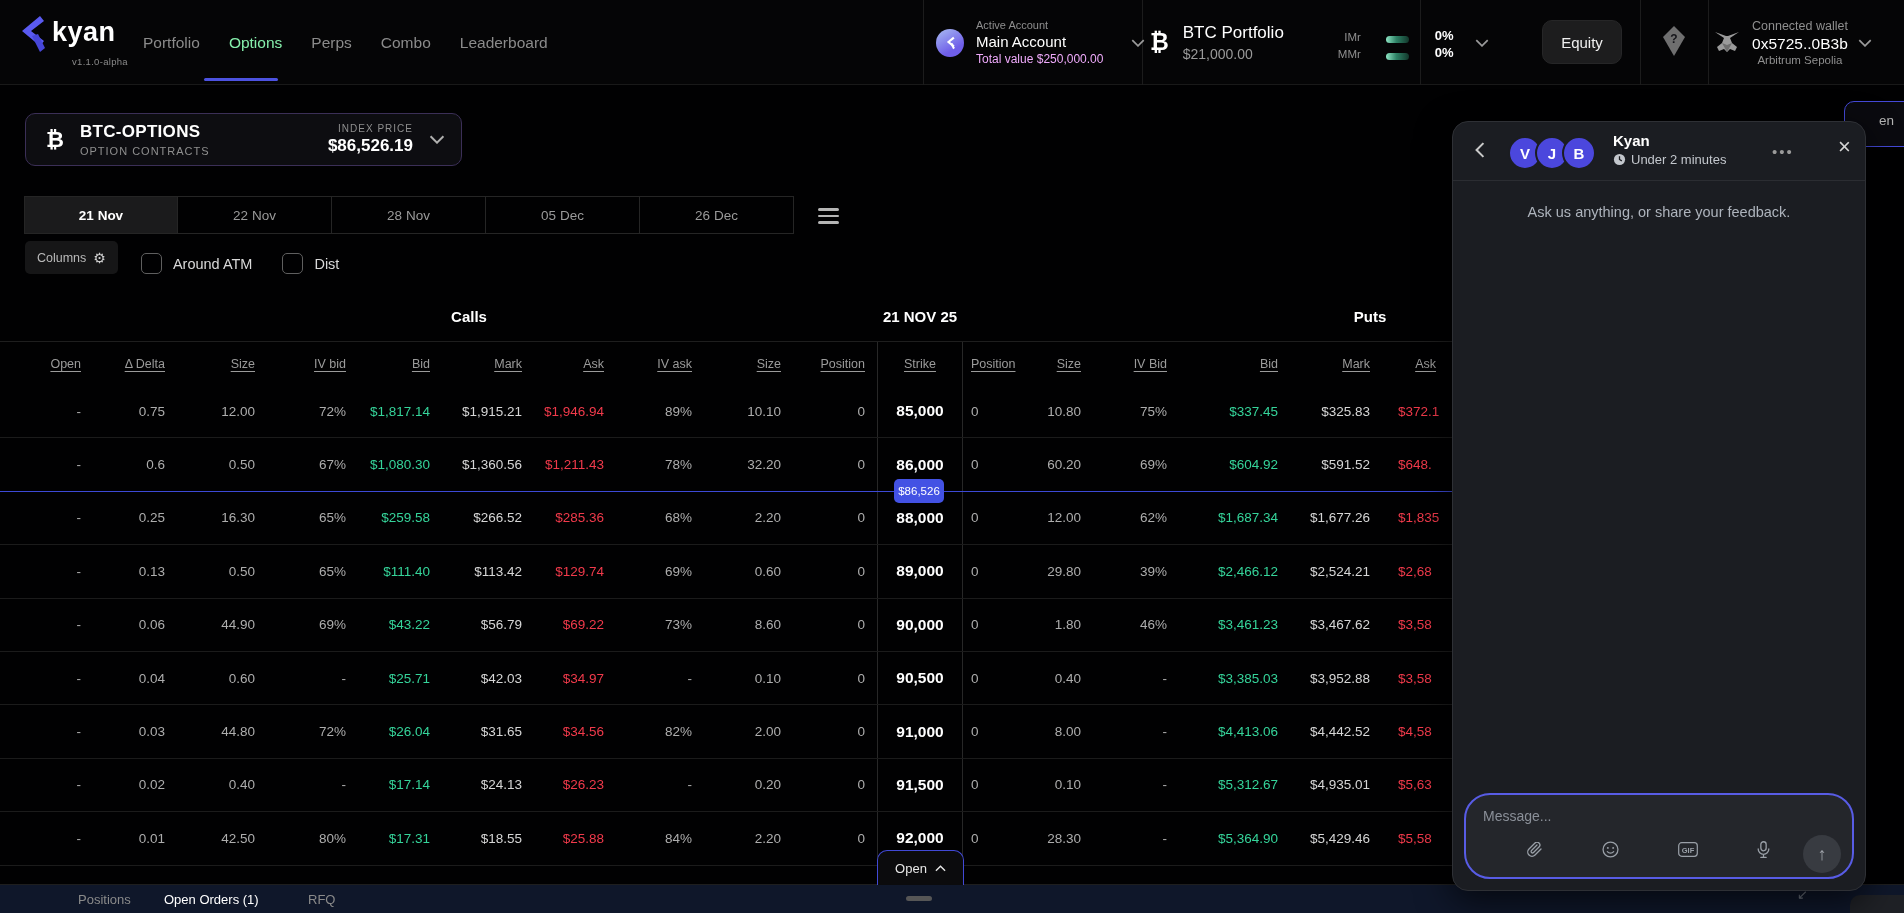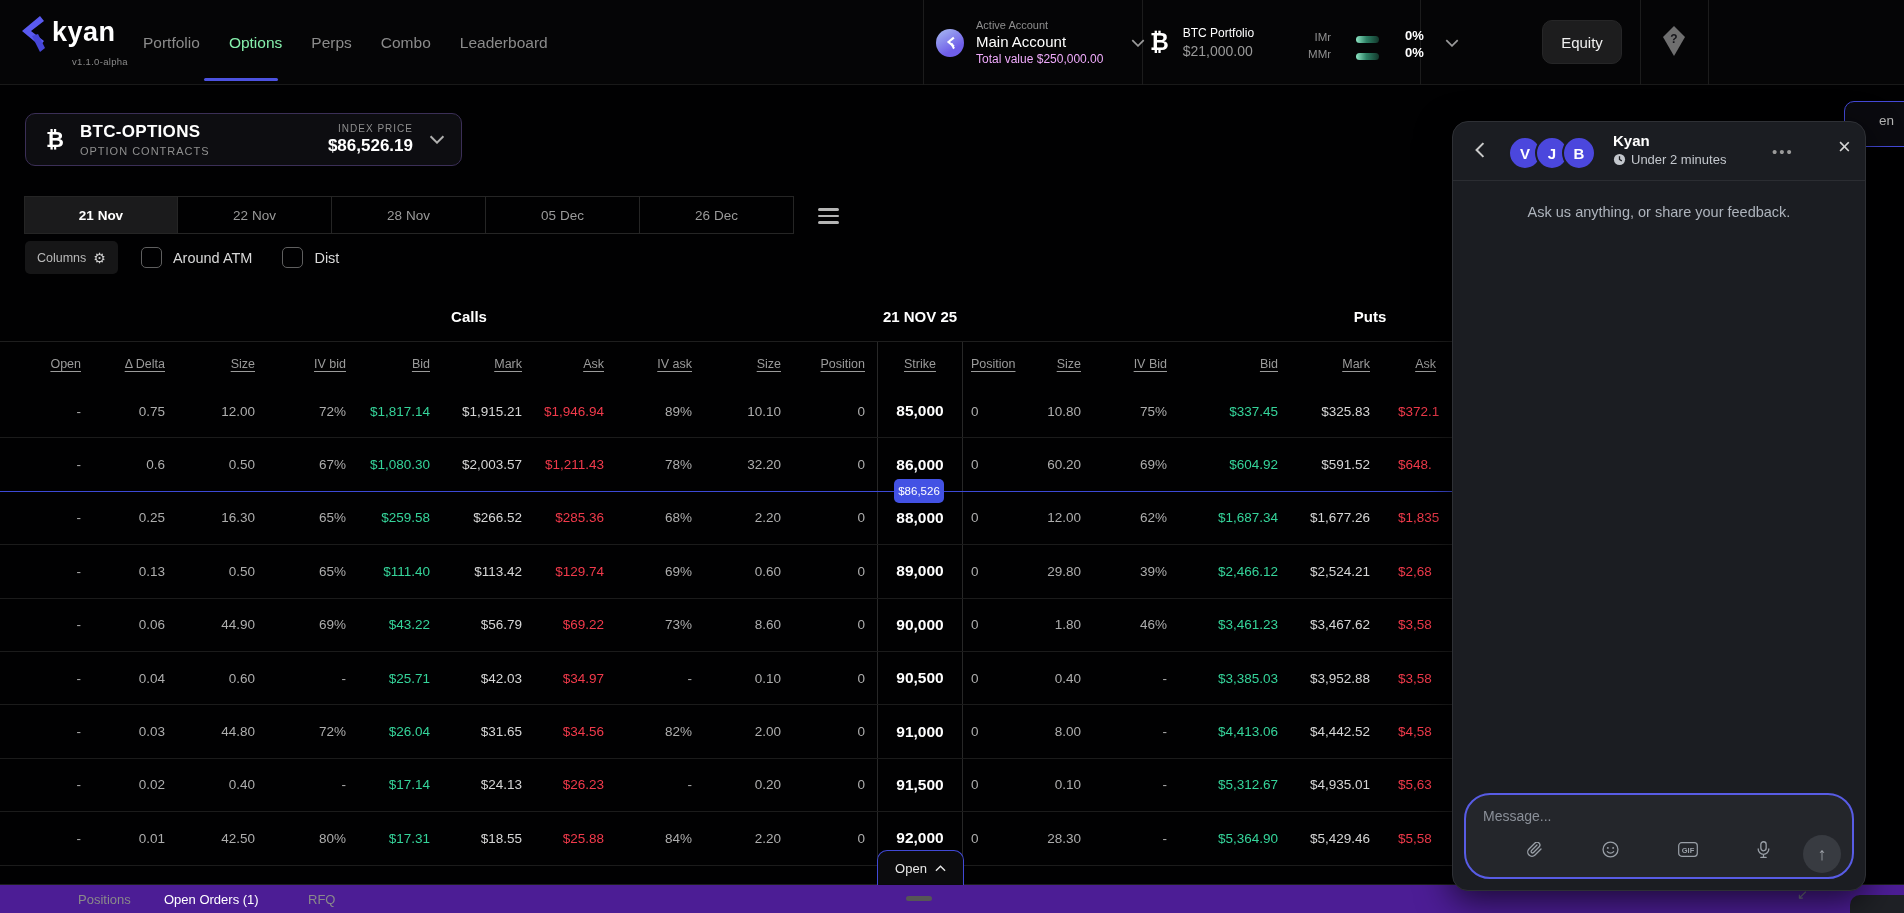--- a/index.html
+++ b/index.html
@@ -20,21 +20,21 @@
 
   .acct { position:absolute; left:936px; top:0; height:85px; display:flex; align-items:center; cursor:pointer; }
   .acct-avatar { width:28px; height:28px; border-radius:50%; background:linear-gradient(150deg,#a9bdf2 0%,#6f5ee9 70%); display:flex; align-items:center; justify-content:center; margin-right:12px; }
   .acct-label { font-size:11px; color:#8f8f8f; }
   .acct-name { font-size:15px; color:#fff; margin:2px 0; }
   .acct-total { font-size:12px; color:#f0abfc; }
   .chev { display:inline-block; }
 
   .pf { position:absolute; left:1150px; top:0; height:85px; display:flex; align-items:center; cursor:pointer; }
   .btc-glyph { font-size:23px; color:#fff; font-weight:bold; margin-right:14px; }
-  .pf-name { font-size:12px; color:#fff; }
+  .pf-name { font-size:17px; color:#fff; }
   .pf-value { font-size:14px; color:#9a9a9a; margin-top:3px; }
   .gauges { margin-left:54px; margin-right:14px; }
   .gauge-row { display:flex; align-items:flex-end; justify-content:flex-end; height:17px;gap:18px; }
   .gauge-label { font-size:11.5px; color:#8f8f8f; margin-right:7px; }
   .gauge-pill { width:23px; height:7px; border-radius:4px; background:linear-gradient(90deg,#8ee6c4 0%,#2e8266 45%,#12372b 100%); margin-right:8px; }
   .gauge-val { font-size:13px; color:#fff; font-weight:bold; width:26px; }
 
   .equity-btn { position:absolute; left:1542px; top:20px; width:80px; height:44px; background:#1d1d1e; border:1px solid #262627; border-radius:10px; color:#f0f0f0; font-size:15px; display:flex; align-items:center; justify-content:center; cursor:pointer; font-family:inherit; }
   .help-wrap { position:absolute; left:1662px; top:26px; cursor:pointer; }
 
@@ -55,21 +55,21 @@
 
   
   .expiry-row { position:absolute; left:24px; top:196px; display:flex; }
   .expiry-tab { width:154px; height:38px; border:1px solid #252525; border-left-width:0; background:transparent; color:#9a9a9a; font-size:13.5px; display:flex; align-items:center; justify-content:center; cursor:pointer; font-family:inherit; }
   .expiry-tab:first-child { border-left-width:1px; }
   .expiry-tab.active { background:#1b1b1c; color:#fff; font-weight:bold; }
   .hamburger { position:absolute; left:818px; top:208px; width:21px; cursor:pointer; }
   .hamburger span { display:block; height:2.5px; background:#b5b5b5; border-radius:2px; margin-bottom:4px; }
 
   
-  .filter-row { position:absolute; left:25px; top:241px; display:flex; align-items:center; }
+  .filter-row { position:absolute; left:25px; top:241px; display:flex; align-items:flex-end; }
   .columns-btn { height:33px; padding:0 12px; background:#161617; border:none; border-radius:5px; color:#b9b9b9; font-size:12.5px; display:flex; align-items:center; gap:7px; cursor:pointer; font-family:inherit; }
   .gear { font-size:14px; color:#cfcfcf; }
   .checkbox { width:21px; height:21px; border:1.5px solid #5f5f5f; border-radius:5px; background:transparent; cursor:pointer; }
   .cb-label { font-size:14.5px; color:#d9d9d9; margin-left:11px; cursor:pointer; }
   .cb-group { display:flex; align-items:center; }
 
   
   .chain { position:absolute; left:0; top:296px; width:1520px; }
   .section-labels { position:relative; height:45px; }
   .sec-label { position:absolute; top:12px; transform:translateX(-50%); font-size:15px; font-weight:bold; color:#fff; }
@@ -87,21 +87,21 @@
   .cell.bid { color:#35d49a; cursor:pointer; }
   .cell.ask { color:#f13a4b; cursor:pointer; }
   .cell.mark { color:#d6d6d6; }
   .cell.strike-cell { font-size:15.5px; font-weight:bold; color:#fff; padding:0; }
   .cell.put-ask { text-align:left; padding-left:16px; }
   .index-badge { position:absolute; left:894px; top:183px; width:50px; height:24px; background:#4352e4; border-radius:5px; color:#fff; font-size:11.5px; display:flex; align-items:center; justify-content:center; z-index:3; }
 
   .open-btn { position:absolute; left:877px; top:850px; width:87px; height:35px; background:#0b0b0d; border:1px solid #4149d6; border-bottom:none; border-radius:10px 10px 0 0; color:#e8e8e8; font-size:13px; display:flex; align-items:center; justify-content:center; gap:8px; cursor:pointer; z-index:6; font-family:inherit; }
 
   
-  .footer { position:absolute; left:0; top:884px; width:1904px; height:29px; background:#4c1d95; border-top:1px solid #1e1e1e; z-index:4; }
+  .footer { position:absolute; left:0; top:884px; width:1904px; height:29px; background:#0f172a; border-top:1px solid #1e1e1e; z-index:4; }
   .foot-tab { position:absolute; top:7px; font-size:13px; color:#8a8a8a; cursor:pointer; white-space:nowrap; }
   .foot-tab.active { color:#fff; }
   .drag-handle { position:absolute; left:906px; top:11px; width:26px; height:5px; border-radius:3px; background:#565656; cursor:ns-resize; }
 
   
   .partial-open { position:absolute; left:1844px; top:101px; width:120px; height:46px; background:#0a0a0f; border:1.5px solid #4449d8; border-radius:10px; z-index:10; }
   .partial-open span { position:absolute; left:34px; top:11px; font-size:13.5px; color:#b5b5b5; }
   .corner-piece { position:absolute; left:1850px; top:895px; width:54px; height:18px; background:#1f2126; border-radius:10px 0 0 0; z-index:5; }
   .resize-glyph { position:absolute; left:1797px; top:887px; z-index:5; color:#6f7680; font-size:13px; cursor:pointer; }
 
@@ -195,20 +195,34 @@
 
     <button class="equity-btn">Equity</button>
 
     <div class="help-wrap">
       <svg width="24" height="30" viewBox="0 0 24 30">
         <path d="M12 0 L23 11 L12 30 L1 11 Z" fill="#6f6f6f"></path>
         <text x="12" y="17" text-anchor="middle" font-size="12" font-weight="bold" fill="#15151a">?</text>
       </svg>
     </div>
 
+    <div class="wallet">
+      <svg width="26" height="24" viewBox="0 0 26 24">
+        <path d="M1 1 L10 7 L8 12 L3 16 L5 20 L10 18 L13 21 L16 18 L21 20 L23 16 L18 12 L16 7 L25 1 L14 5 L12 5 Z" fill="#9a9a9a"></path>
+        <path d="M8 12 L13 14 L18 12 L13 21 Z" fill="#6e6e6e"></path>
+      </svg>
+      <div class="wallet-col">
+        <div class="wallet-label">Connected wallet</div>
+        <div class="wallet-addr">0x5725..0B3b</div>
+        <div class="wallet-net">Arbitrum Sepolia</div>
+      </div>
+      <svg class="chev" width="14" height="8" viewBox="0 0 12 7">
+          <path d="M1 1l5 5 5-5" stroke="#9a9a9a" stroke-width="1.5" fill="none"></path>
+        </svg>
+    </div>
   </header>
 
   <div class="market-card">
     <span class="market-btc">₿</span>
     <div>
       <div class="market-name">BTC-OPTIONS</div>
       <div class="market-sub">OPTION CONTRACTS</div>
     </div>
     <div class="market-right">
       <div class="market-idx-label">INDEX PRICE</div>
@@ -291,21 +305,21 @@
           <div class="cell bid">$337.45</div>
           <div class="cell mark">$325.83</div>
           <div class="cell ask put-ask">$372.1</div>
         </div>
         <div class="grid-row data-row index-row">
           <div class="cell">-</div>
           <div class="cell">0.6</div>
           <div class="cell">0.50</div>
           <div class="cell">67%</div>
           <div class="cell bid">$1,080.30</div>
-          <div class="cell mark">$2,003.57</div>
+          <div class="cell mark">$1,360.56</div>
           <div class="cell ask">$1,211.43</div>
           <div class="cell">78%</div>
           <div class="cell">32.20</div>
           <div class="cell">0</div>
           <div class="cell strike-cell col-strike">86,000</div>
           <div class="cell left">0</div>
           <div class="cell">60.20</div>
           <div class="cell">69%</div>
           <div class="cell bid">$604.92</div>
           <div class="cell mark">$591.52</div>

